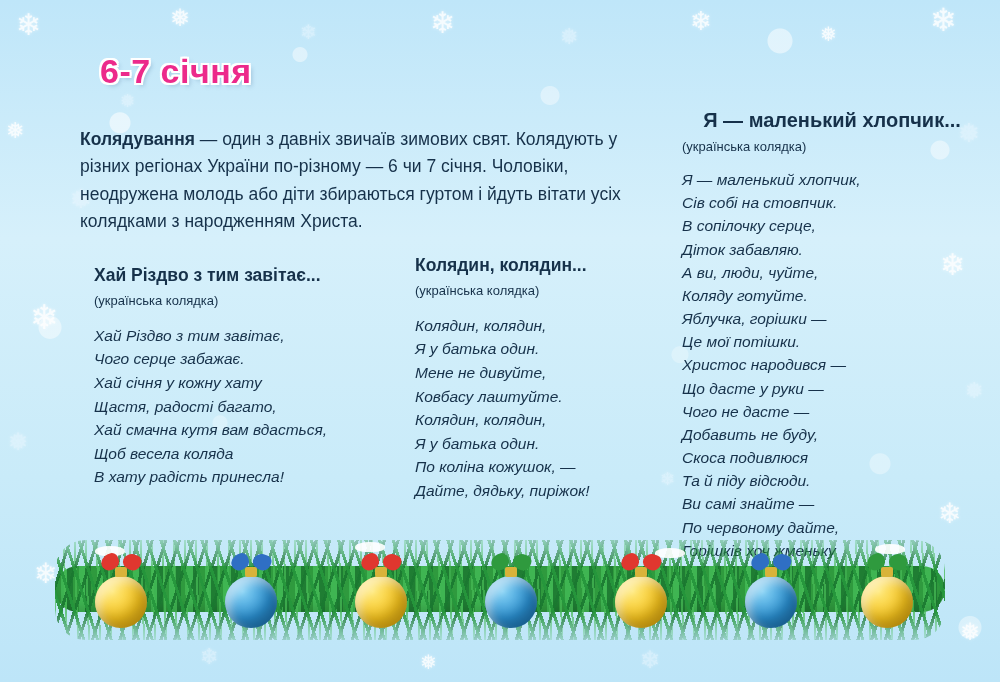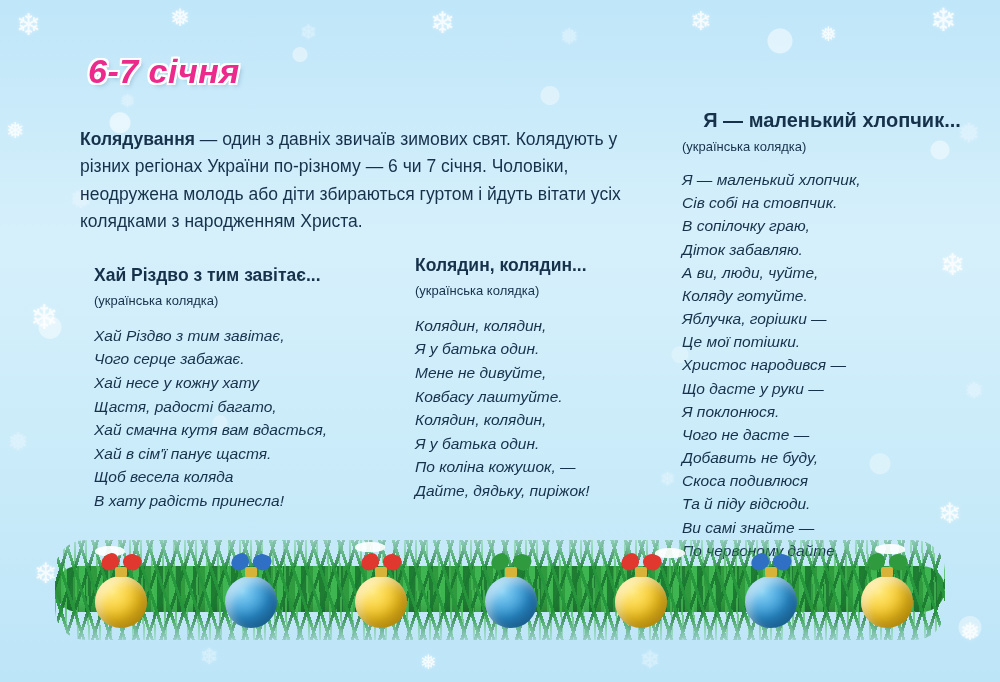--- a/index.html
+++ b/index.html
@@ -54,25 +54,24 @@
   .content-wash {
     position: absolute;
     left: 60px;
     top: 40px;
     width: 895px;
     height: 500px;
   }
 
   .title-badge {
     position: absolute;
-    left: 88px;
+    left: 100px;
     top: 52px;
     font-size: 34px;
     font-weight: bold;
-    font-style: italic;
     color: #ec2a8b;
     letter-spacing: .5px;
     text-shadow:
       2px 0 0 #ffffff, -2px 0 0 #ffffff, 0 2px 0 #ffffff, 0 -2px 0 #ffffff,
       2px 2px 0 #ffffff, -2px 2px 0 #ffffff, 2px -2px 0 #ffffff, -2px -2px 0 #ffffff,
       3px 3px 4px rgba(80,120,160,.35);
   }
 
   .intro {
     position: absolute;
@@ -229,24 +228,23 @@
   <div class="title-badge">6-7 січня</div>
 
   <p class="intro"><b>Колядування</b><span> — один з давніх звичаїв зимових свят. Колядують у різних регіонах України по-різному — 6 чи 7 січня. Чоловіки, неодружена молодь або діти збираються гуртом і йдуть вітати усіх колядками з народженням Христа.</span></p>
 
   <div class="col col-left">
     <h3 class="song-title">Хай Різдво з тим завітає...</h3>
     <div class="song-sub">(українська колядка)</div>
     <div class="song-body">
       <span class="line">Хай Різдво з тим завітає,</span>
       <span class="line">Чого серце забажає.</span>
-      <span class="line">Хай несе у кожну хату</span>
+      <span class="line">Хай січня у кожну хату</span>
       <span class="line">Щастя, радості багато,</span>
       <span class="line">Хай смачна кутя вам вдасться,</span>
-      <span class="line">Хай в сім'ї панує щастя.</span>
       <span class="line">Щоб весела коляда</span>
       <span class="line">В хату радість принесла!</span>
     </div>
   </div>
 
   <div class="col col-mid">
     <h3 class="song-title">Колядин, колядин...</h3>
     <div class="song-sub">(українська колядка)</div>
     <div class="song-body">
       <span class="line">Колядин, колядин,</span>
@@ -259,29 +257,28 @@
       <span class="line">Дайте, дядьку, пиріжок!</span>
     </div>
   </div>
 
   <div class="col col-right">
     <h3 class="song-title">Я — маленький хлопчик...</h3>
     <div class="song-sub">(українська колядка)</div>
     <div class="song-body">
       <span class="line">Я — маленький хлопчик,</span>
       <span class="line">Сів собі на стовпчик.</span>
-      <span class="line">В сопілочку граю,</span>
+      <span class="line">В сопілочку серце,</span>
       <span class="line">Діток забавляю.</span>
       <span class="line">А ви, люди, чуйте,</span>
       <span class="line">Коляду готуйте.</span>
       <span class="line">Яблучка, горішки —</span>
       <span class="line">Це мої потішки.</span>
       <span class="line">Христос народився —</span>
       <span class="line">Що дасте у руки —</span>
-      <span class="line">Я поклонюся.</span>
       <span class="line">Чого не дасте —</span>
       <span class="line">Добавить не буду,</span>
       <span class="line">Скоса подивлюся</span>
       <span class="line">Та й піду відсюди.</span>
       <span class="line">Ви самі знайте —</span>
       <span class="line">По червоному дайте,</span>
       <span class="line">Горішків хоч жменьку</span>
       <span class="line">Добавить в кишеньку.</span>
     </div>
   </div>

